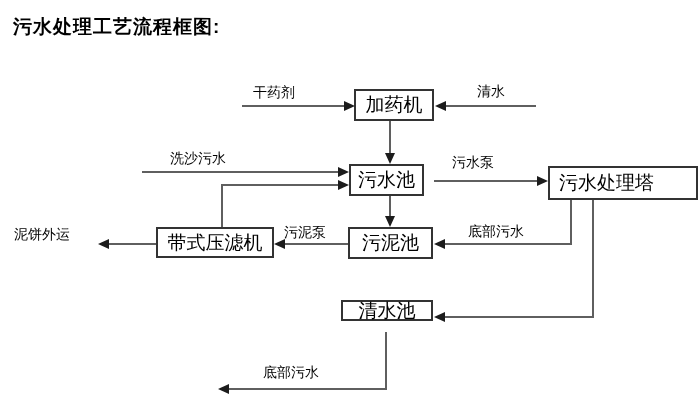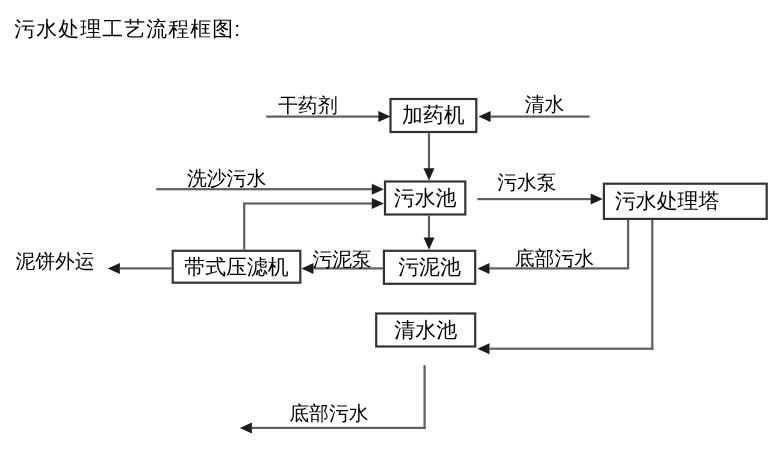--- a/index.html
+++ b/index.html
@@ -17,21 +17,21 @@
     height: 420px;
     background: var(--bg);
     font-family: "Liberation Sans", "DejaVu Sans", sans-serif;
     overflow: hidden;
   }
   .title {
     position: absolute;
     left: 13px;
     top: 14px;
     font-size: 19px;
-    font-weight: normal;
+    font-weight: bold;
     letter-spacing: 1px;
     color: var(--text);
     white-space: nowrap;
   }
   .box {
     position: absolute;
     box-sizing: border-box;
     border: 2px solid var(--box-border);
     background: var(--bg);
     display: flex;
@@ -56,38 +56,38 @@
     border-bottom: 5px solid transparent;
     border-right: 11px solid var(--arrow);
   }
   .ar.d {
     border-left: 5px solid transparent;
     border-right: 5px solid transparent;
     border-top: 11px solid var(--arrow);
   }
   .lbl {
     position: absolute;
-    font-size: 18px;
+    font-size: 14px;
     color: var(--text);
     white-space: nowrap;
   }
 </style>
 </head>
 <body>
 
 <div class="canvas">
 
   <div class="title">污水处理工艺流程框图:</div>
 
   <div class="box" style="left:354px;top:89px;width:80px;height:32px">加药机</div>
   <div class="box" style="left:349px;top:164px;width:75px;height:32px">污水池</div>
   <div class="box align-left" style="left:548px;top:166px;width:150px;height:34px">污水处理塔</div>
   <div class="box" style="left:348px;top:227px;width:85px;height:32px">污泥池</div>
   <div class="box" style="left:156px;top:227px;width:118px;height:31px">带式压滤机</div>
-  <div class="box" style="left:341px;top:284px;width:92px;height:32px">清水池</div>
+  <div class="box" style="left:341px;top:300px;width:92px;height:21px">清水池</div>
 
   <div class="hl" style="left:242px;top:105px;width:104px"></div>
   <div class="ar r" style="left:344px;top:101px"></div>
   <div class="lbl" style="left:253px;top:84px">干药剂</div>
 
   <div class="hl" style="left:446px;top:105px;width:90px"></div>
   <div class="ar l" style="left:435px;top:101px"></div>
   <div class="lbl" style="left:477px;top:83px">清水</div>
 
   <div class="vl" style="left:389px;top:121px;height:34px"></div>

